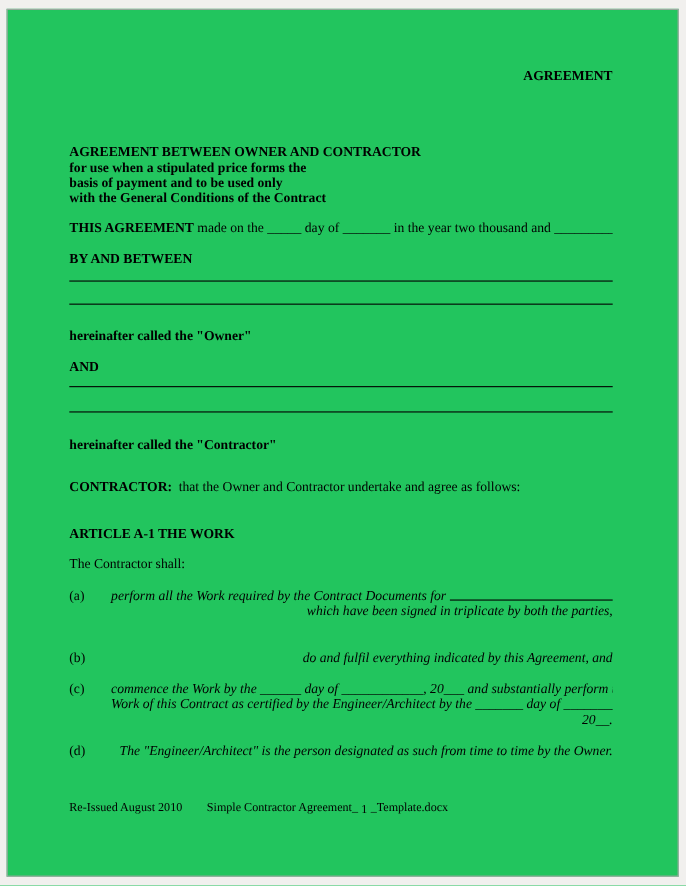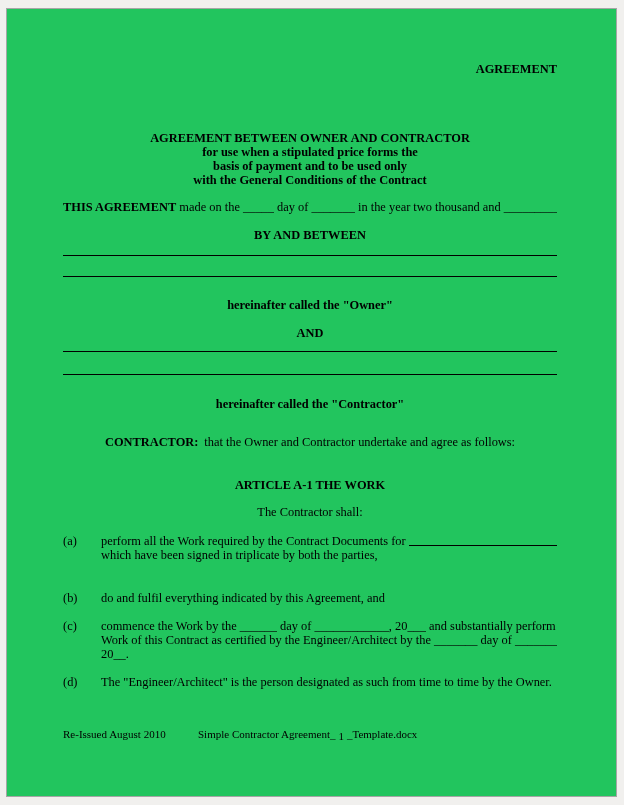--- a/index.html
+++ b/index.html
@@ -14,37 +14,37 @@
   .page {
     position:absolute; left:6px; top:8px;
     width:609px; height:787px;
     background:#22c55e;
     border:1px solid #a6a6a6;
     font-size:12.4px;
     line-height:14px;
   }
   .abs { position:absolute; left:56px; right:59px; }
   .b { font-weight:bold; }
-  .nowrap { white-space:nowrap; overflow:hidden;text-align:center; }
+  .nowrap { white-space:nowrap; overflow:hidden; }
   .right { text-align:right; }
   .rule {
     position:absolute; left:56px; right:59px; height:0;
     border-bottom:1.4px solid #000;
   }
   .clause { display:flex; }
   .clabel { width:38px; flex:none; }
-  .ctext { flex:1 1 auto; min-width:0; }
-  .cline { white-space:nowrap; overflow:hidden; }
+  .ctext { flex:1 1 auto; min-width:0;font-style:italic; }
+  .cline { white-space:nowrap; overflow:hidden;text-align:right; }
   .flexline { display:flex; white-space:pre; }
   .flexline .txt { flex:none; white-space:pre; }
   .blank-grow { flex:1 1 auto; border-bottom:1.4px solid #000; margin-bottom:2px; }
   .blank-fixed { flex:none; width:272px; border-bottom:1.4px solid #000; margin-bottom:2px; }
   .witness-rest { margin-left:6px; }
   .footer { font-size:11px; line-height:13px; }
-  .footer .fname { position:absolute; left:135px; top:0; white-space:nowrap; }
+  .footer .fname { position:absolute; left:125px; top:0; white-space:nowrap; }
   .footer .pagenum { position:relative; top:1.5px; padding:0 3px; }
 </style>
 </head>
 <body>
 
 <div class="page">
 
   <div class="abs b right nowrap" style="top:53px;">AGREEMENT</div>
 
   <div class="abs b" style="top:122px;">

